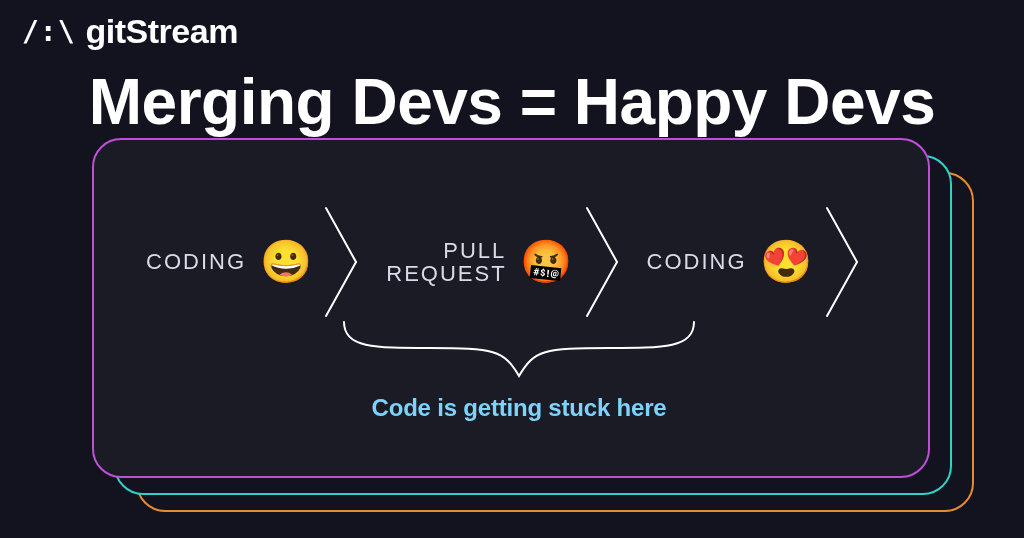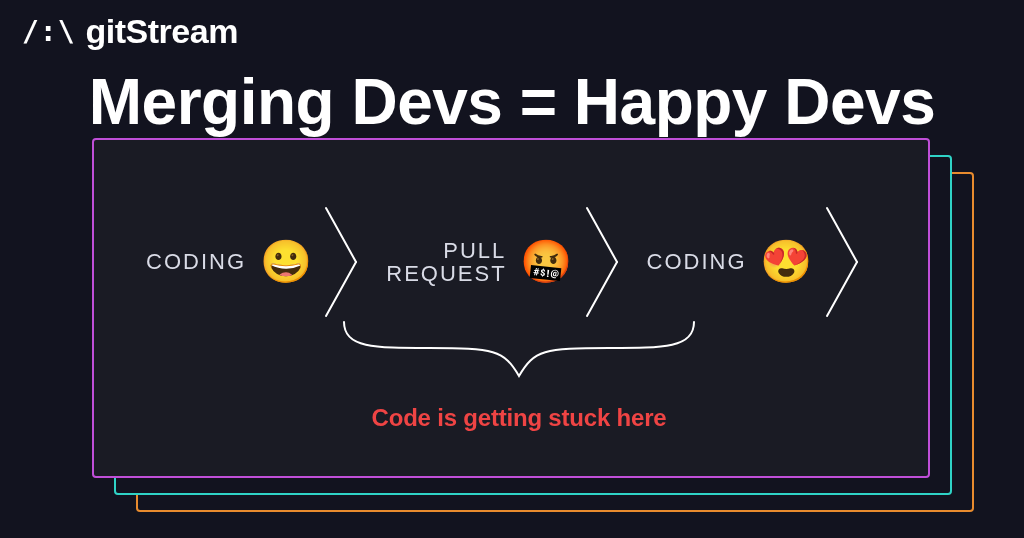--- a/index.html
+++ b/index.html
@@ -41,21 +41,21 @@
     text-align: center;
     font-weight: 800;
     font-size: 64px;
     letter-spacing: -0.5px;
     margin-top: 11px;
   }
 
   
   .card {
     position: absolute;
-    border-radius: 4px;
+    border-radius: 29px;
     border-width: 2px;
     border-style: solid;
     background: #12131f;
   }
   .card-back   { left: 136px; top: 172px; width: 838px; height: 340px; border-color: #e88b2e; }
   .card-mid    { left: 114px; top: 155px; width: 838px; height: 340px; border-color: #2fd3c6; }
   .card-front  { left: 92px;  top: 138px; width: 838px; height: 340px; border-color: #c04fd8; background: #1a1b24; }
 
   
   .crumbs {
@@ -100,24 +100,24 @@
   
   .brace-wrap {
     position: absolute;
     left: 240px;
     top: 178px;
     width: 370px;
     text-align: center;
   }
   .brace-wrap svg { display: block; margin: 0 auto; }
   .brace-caption {
-    margin-top: 16px;
+    margin-top: 6px;
     font-weight: 800;
     font-size: 24px;
-    color: #ef4444;
+    color: #7dd3fc;
     letter-spacing: -0.2px;
   }
 </style>
 </head>
 <body>
 
 <div class="logo">
   <span class="logo-mark">/:\</span>
   <span class="logo-text">gitStream</span>
 </div>

